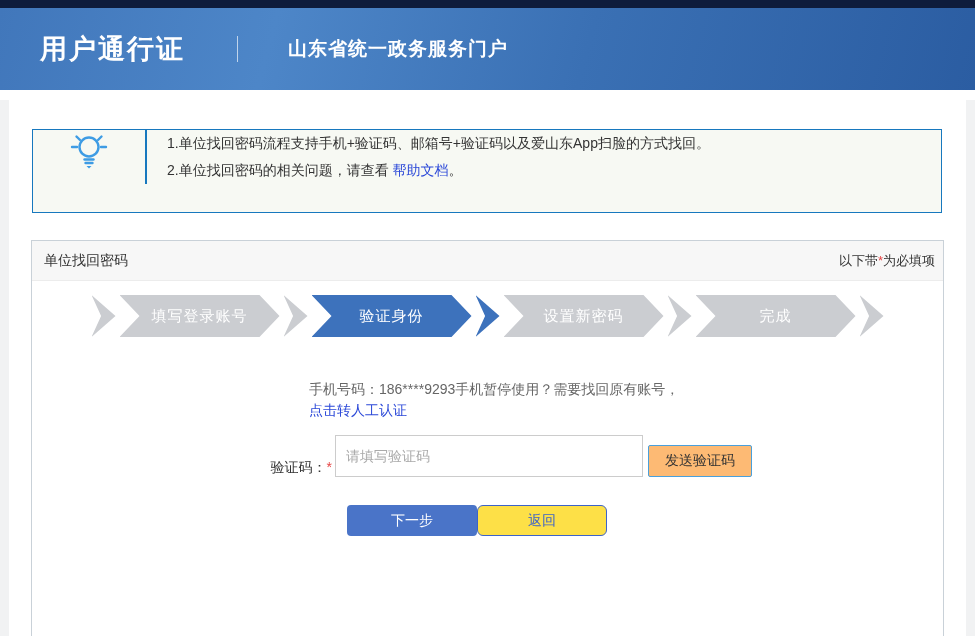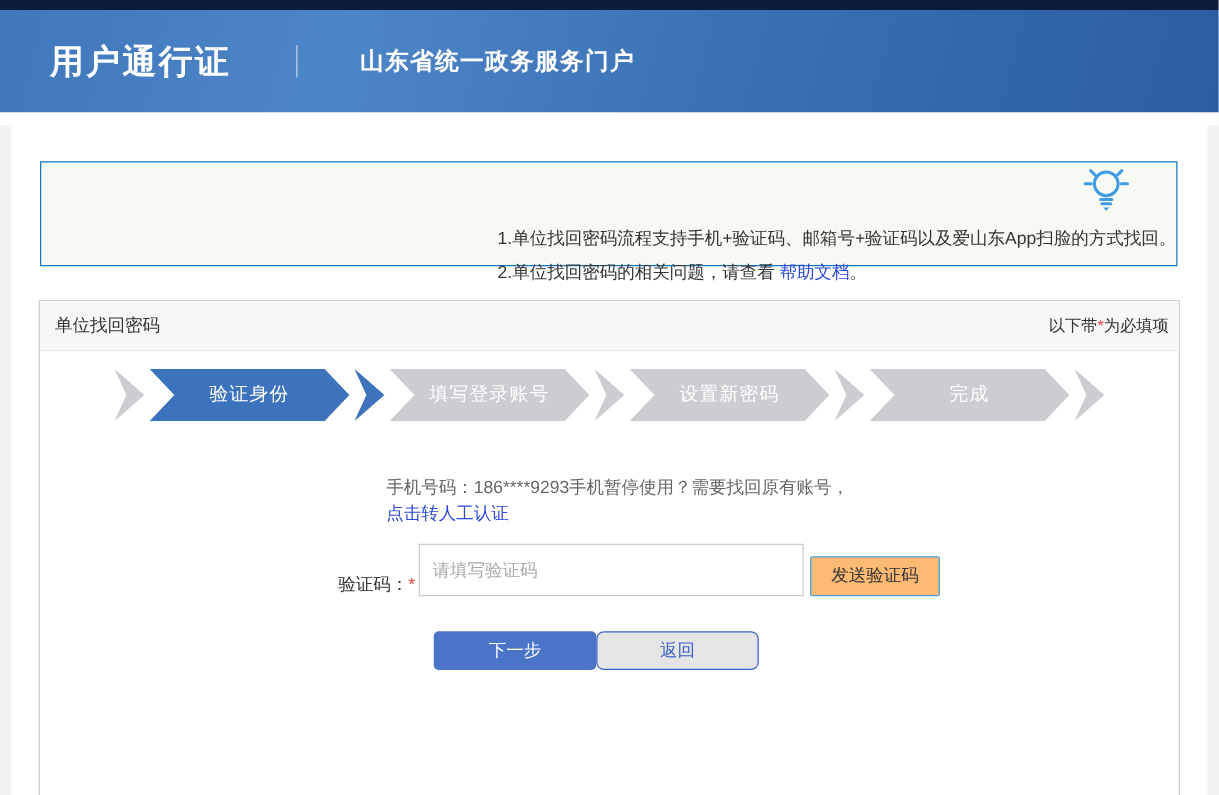--- a/index.html
+++ b/index.html
@@ -51,22 +51,21 @@
     overflow: hidden;
   }
 
   
   .tip-box {
     margin: 29px 24px 0 23px;
     height: 84px;
     border: 1px solid #1778be;
     background: #f7f9f3;
     display: flex;
-    align-items: flex-end;
-    flex-direction: column;
+    align-items: flex-start;
   }
   .tip-icon-wrap {
     width: 112px;
     display: flex;
     justify-content: center;
     align-items: center;
   }
   .tip-divider {
     width: 2px;
     height: 54px;
@@ -185,21 +184,21 @@
     background: #4a74c8;
     border: none;
     border-radius: 4px;
     color: #fff;
     font-size: 14px;
     cursor: pointer;
   }
   .back-btn {
     width: 130px;
     height: 31px;
-    background: #e5e5e5;
+    background: #fde047;
     border: 1px solid #3d63c9;
     border-radius: 6px;
     color: #3d63c9;
     font-size: 14px;
     cursor: pointer;
   }
 </style>
 </head>
 <body>
 
@@ -240,26 +239,26 @@
     </div>
 
     <div class="panel">
       <div class="panel-titlebar">
         <span>单位找回密码</span>
         <span class="required-note"><span>以下带</span><span class="req-star">*</span><span>为必填项</span></span>
       </div>
 
       <div class="stepper">
         <div class="step-head"></div>
+        <div class="step-group">
+          <div class="step-body">填写登录账号</div>
+          <div class="step-head"></div>
+        </div>
         <div class="step-group active">
           <div class="step-body">验证身份</div>
-          <div class="step-head"></div>
-        </div>
-        <div class="step-group">
-          <div class="step-body">填写登录账号</div>
           <div class="step-head"></div>
         </div>
         <div class="step-group">
           <div class="step-body">设置新密码</div>
           <div class="step-head"></div>
         </div>
         <div class="step-group">
           <div class="step-body">完成</div>
           <div class="step-head"></div>
         </div>

